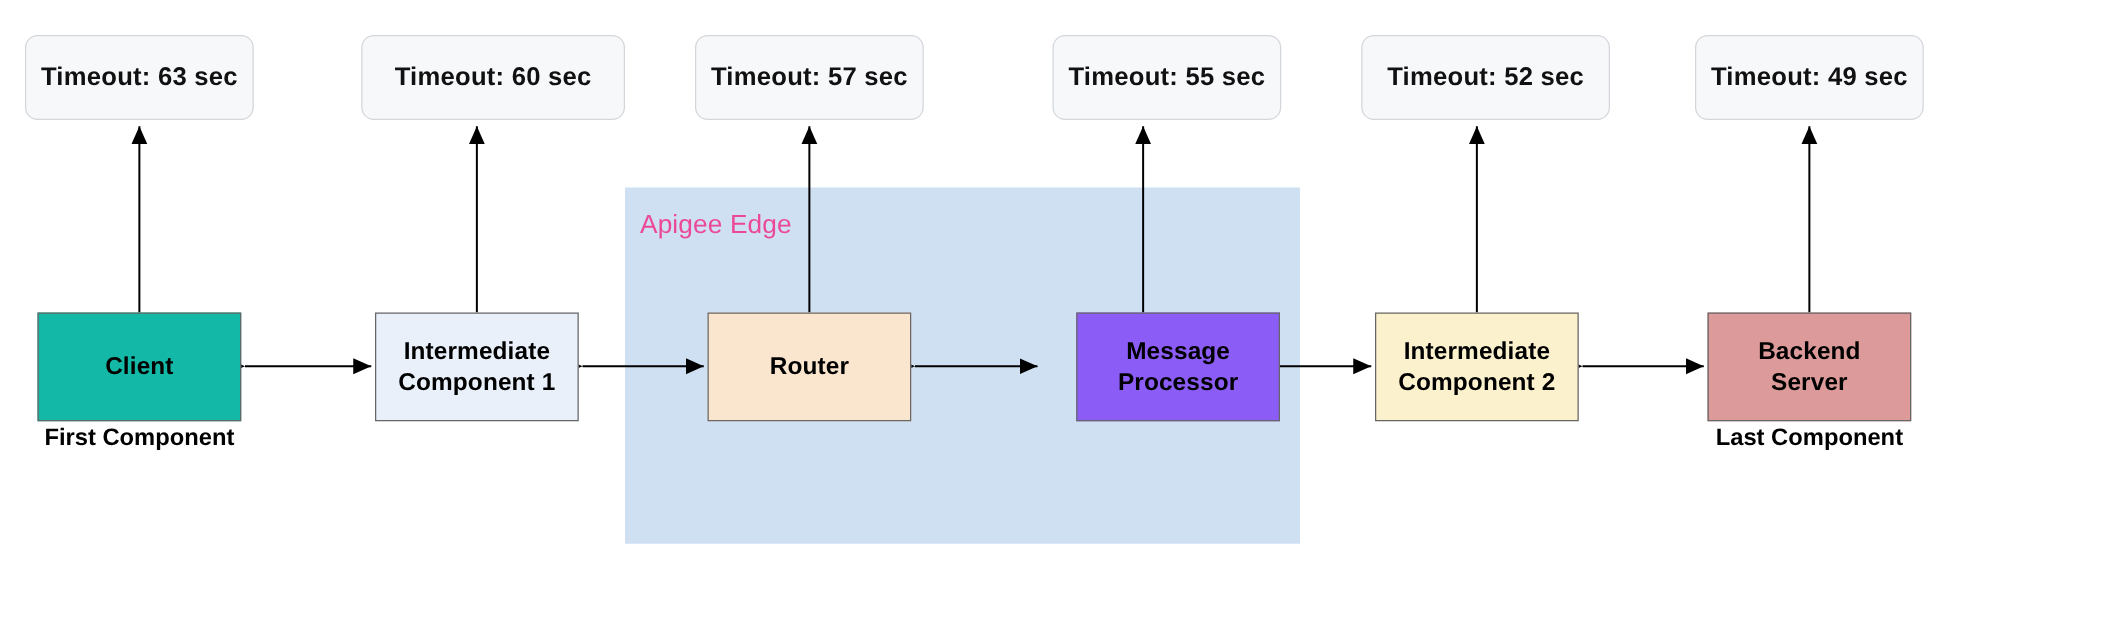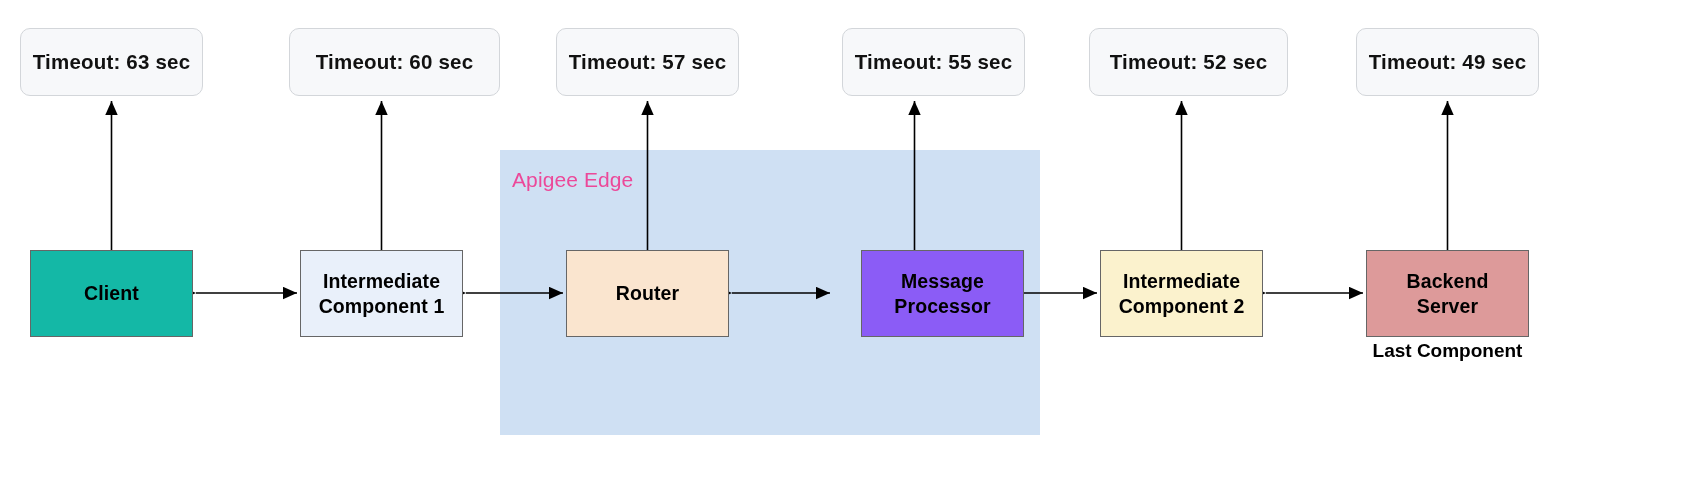--- a/index.html
+++ b/index.html
@@ -171,15 +171,16 @@
   </div>
 
   <div class="node" style="left:1100px;background:#fbf2cd;">
     <span><span>Intermediate</span><br><span>Component 2</span></span>
   </div>
 
   <div class="node" style="left:1366px;background:#dd9a9a;align-items:center;">
     <span><span>Backend</span><br><span>Server</span></span>
   </div>
 
+  <div class="end-label" style="left:30px;width:163px;">First Component</div>
   <div class="end-label" style="left:1366px;width:163px;">Last Component</div>
 
 </div>
 
 </body></html>

